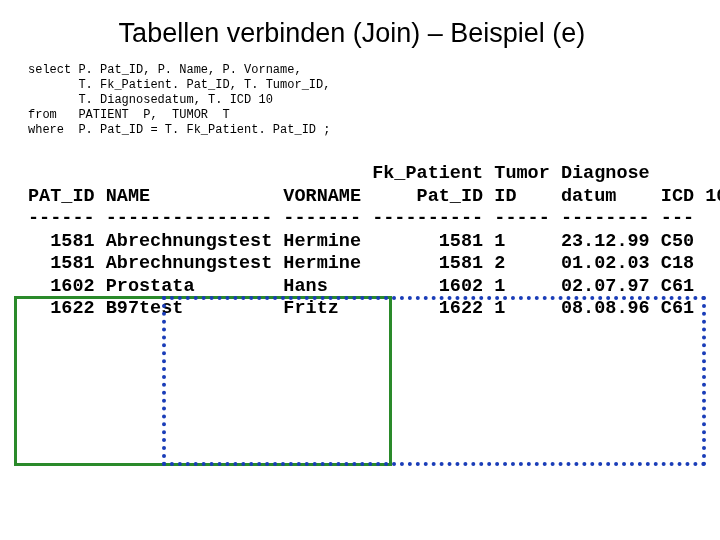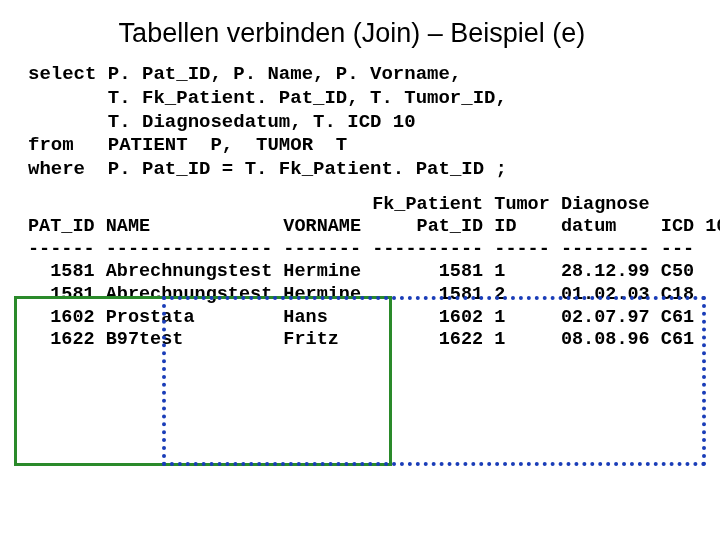--- a/index.html
+++ b/index.html
@@ -23,25 +23,25 @@
     margin: 0 0 14px 0;
   }
   .subtitle {
     font-size: 20px;
     line-height: 1.35;
     margin: 0 0 16px 0;
   }
   .subtitle .ital { font-style: italic; }
   .sql {
     font-family: "Courier New", Courier, monospace;
-    font-size: 19px;
-    font-weight: bold;
+    font-size: 12px;
+    font-weight: normal;
     white-space: pre;
     line-height: 1.25;
-    margin-bottom: 12px;
+    margin-bottom: 25px;
   }
   .sql .kw { color: #000; }
   .result-wrap {
     position: relative;
     margin-top: 4px;
   }
   .result {
     font-family: "Courier New", Courier, monospace;
     font-size: 18.5px;
     font-weight: bold;
@@ -81,21 +81,21 @@
   <div class="sql"><span class="kw">select</span><span> P. Pat_ID, P. Name, P. Vorname,</span>
 <span>       T. Fk_Patient. Pat_ID, T. Tumor_ID,</span>
 <span>       T. Diagnosedatum, T. ICD 10</span>
 <span class="kw">from</span><span>   PATIENT  P,  TUMOR  T</span>
 <span class="kw">where</span><span>  P. Pat_ID = T. Fk_Patient. Pat_ID ;</span></div>
 
   <div class="result-wrap">
 <div class="result"><span>                               Fk_Patient Tumor Diagnose</span>
 <span>PAT_ID NAME            VORNAME     Pat_ID ID    datum    ICD 10</span>
 <span>------ --------------- ------- ---------- ----- -------- ---</span>
-<span>  1581 Abrechnungstest Hermine       1581 1     28.12.99 C50</span>
+<span>  1581 Abrechnungstest Hermine       1581 1     23.12.99 C50</span>
 <span>  1581 Abrechnungstest Hermine       1581 2     01.02.03 C18</span>
 <span>  1602 Prostata        Hans          1602 1     02.07.97 C61</span>
 <span>  1622 B97test         Fritz         1622 1     08.08.96 C61</span></div>
   </div>
 </div>
 
 <div class="box-green"></div>
 <div class="box-blue"></div>
 
 </body></html>

